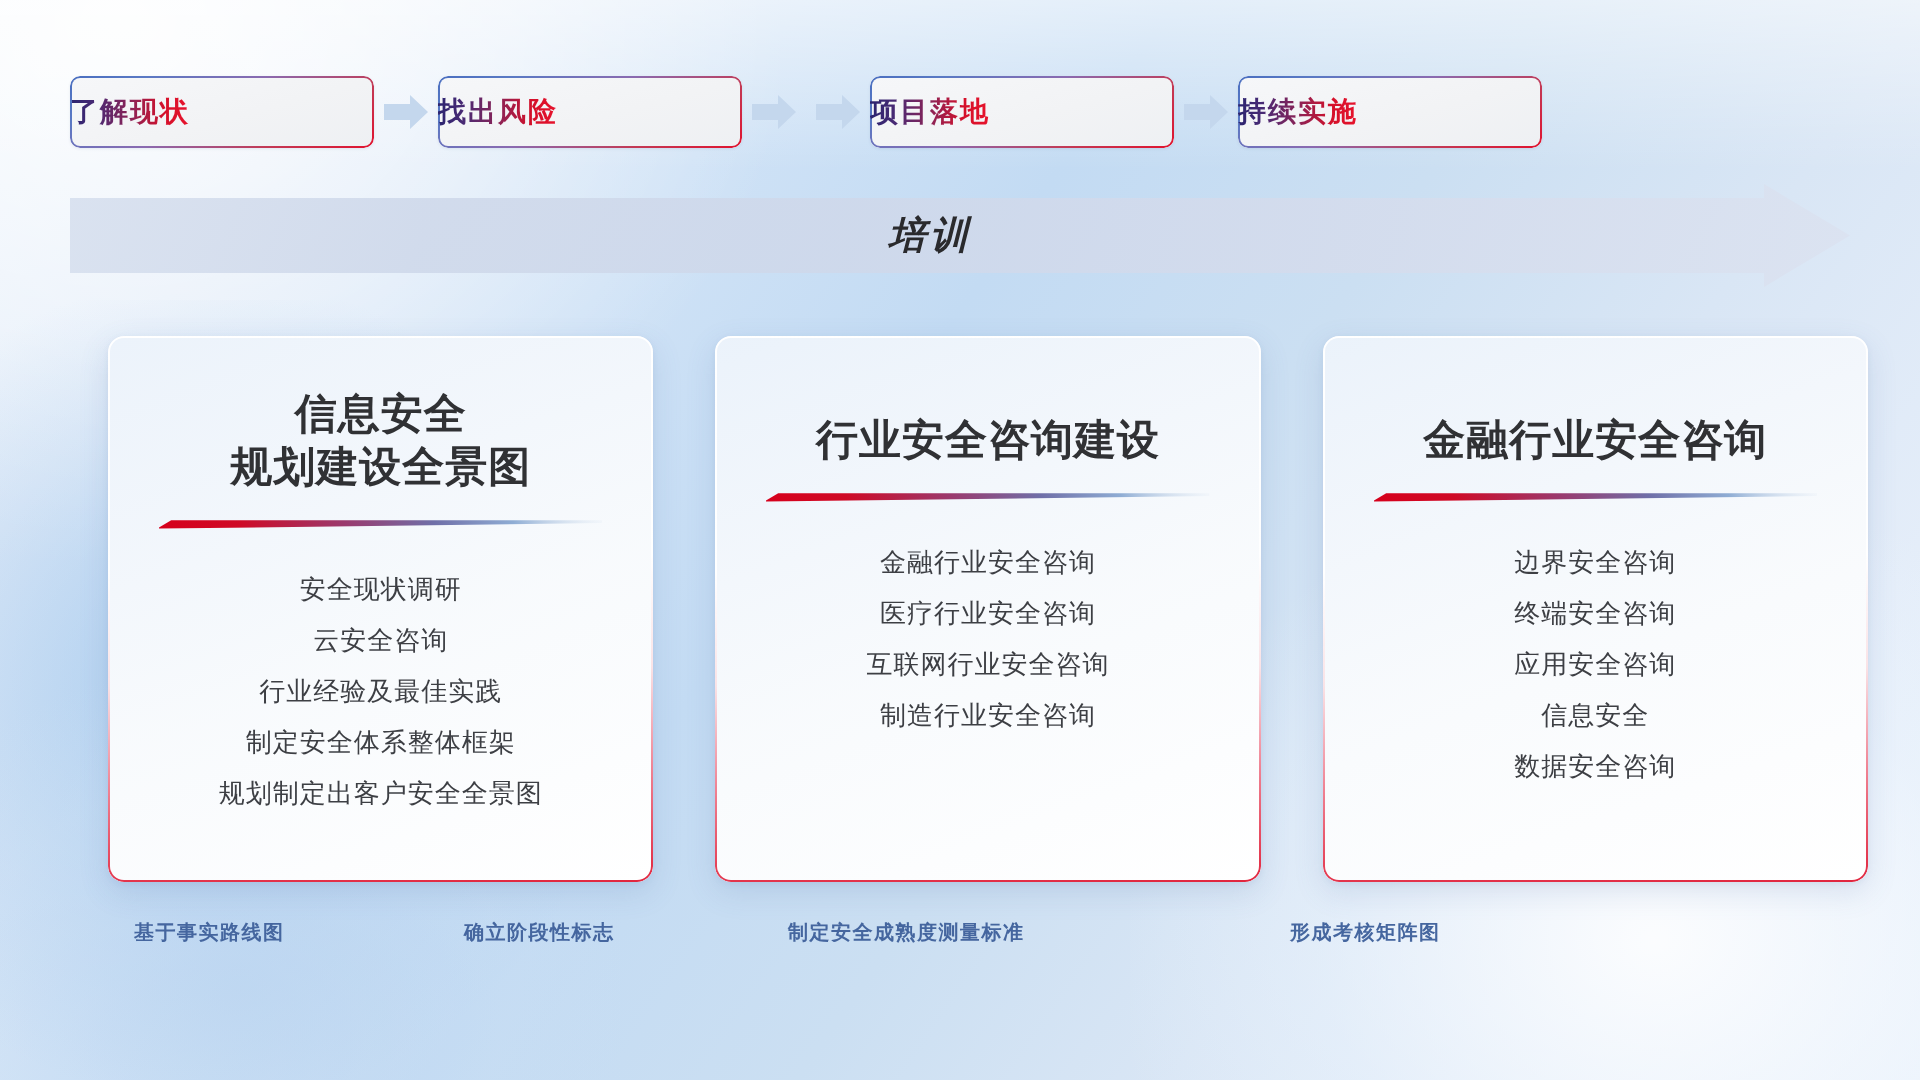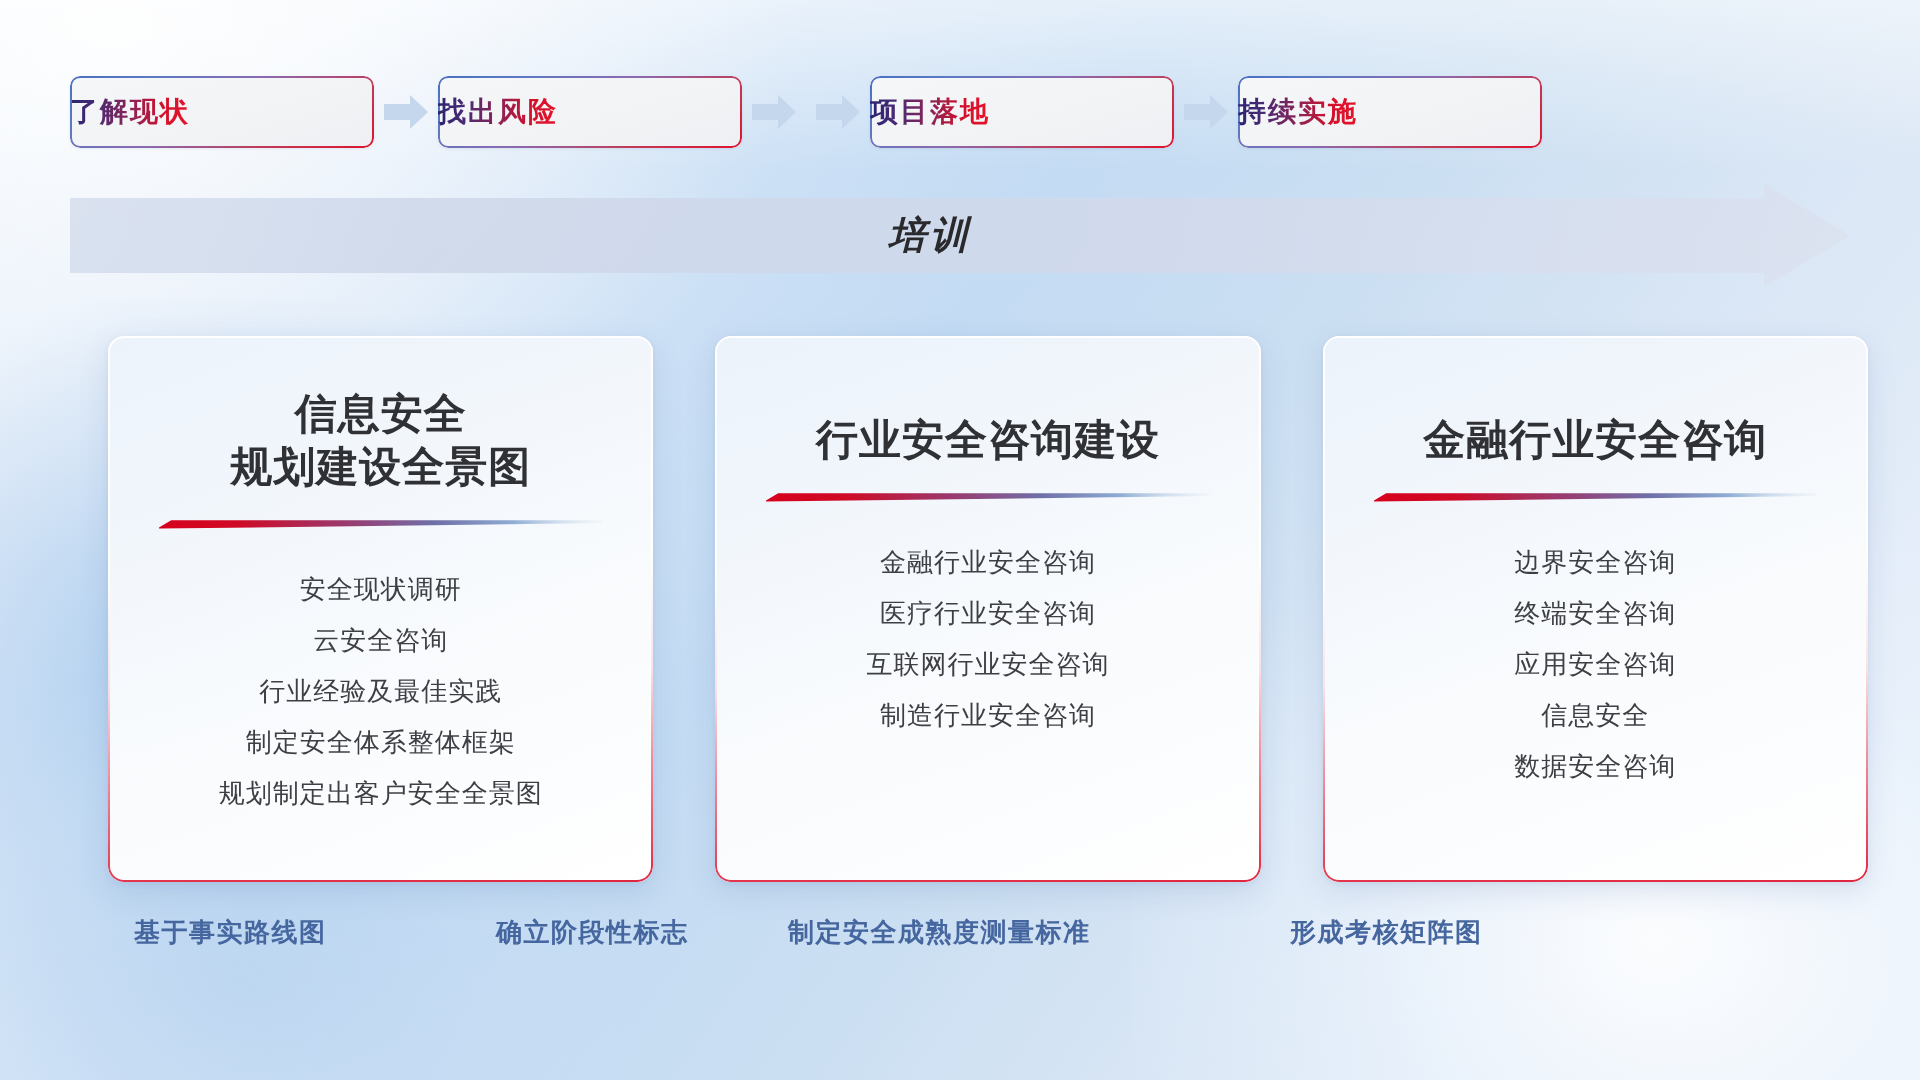--- a/index.html
+++ b/index.html
@@ -154,25 +154,25 @@
   .card:nth-child(2) .card-title,
   .card:nth-child(3) .card-title{ padding-top:18px; }
 
   
   .captions{
     position:absolute; left:0; top:905px; width:1920px; height:54px;
   }
   .caption{
     position:absolute; top:0; height:54px;
     display:flex; align-items:center;
-    font-size:26px; font-weight:700; color:#45669f; letter-spacing:1.5px;
+    font-size:20px; font-weight:700; color:#45669f; letter-spacing:1.5px;
     white-space:nowrap;
   }
   .caption.c0{ left:134px; }
-  .caption.c1{ left:464px;margin-left:32px; }
+  .caption.c1{ left:464px; }
   .caption.c2{ left:788px; }
   .caption.c3{ left:1290px; }
 </style>
 </head>
 <body>
 
 <div class="bg-base"></div>
 <div class="bg-glow-tl"></div>
 <div class="bg-glow-left"></div>
 <div class="bg-glow-br"></div>

